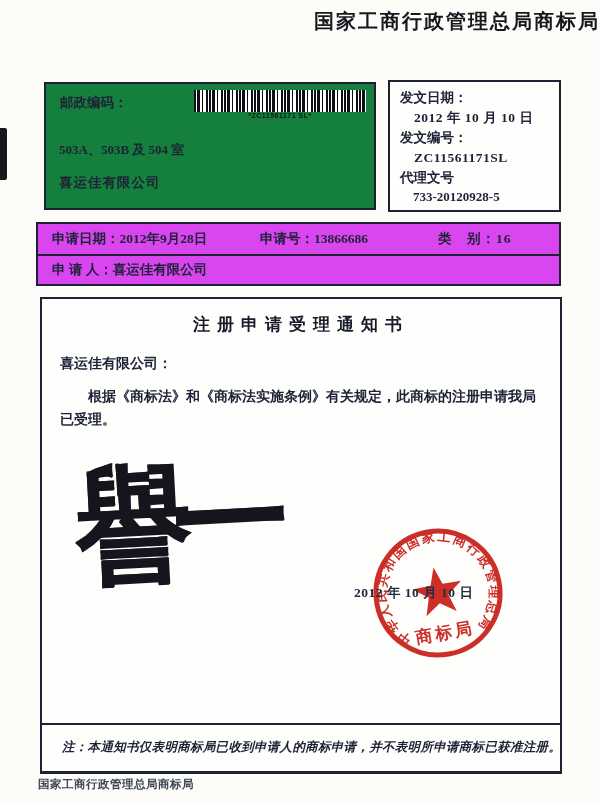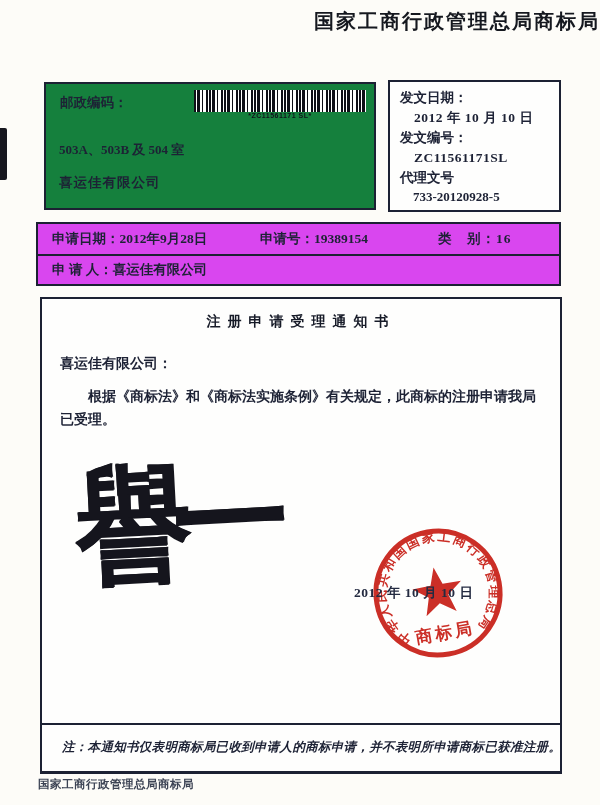--- a/index.html
+++ b/index.html
@@ -67,21 +67,21 @@
   .c-date{left:14px;} .c-number{left:222px;} .c-class{left:400px;letter-spacing:1px;}
   .c-applicant{left:14px;top:5px;}
   
   .main-box{
     position:absolute;left:40px;top:297px;width:518px;height:424px;
     border:2.5px solid #1c2133;background:#fefefd;
   }
   .notice-title{
     position:absolute;top:14px;left:0;width:100%;text-align:center;
     font-family:"Liberation Sans","DejaVu Sans",sans-serif;
-    font-size:14px;font-weight:bold;letter-spacing:7px;color:#171b28;
+    font-size:17px;font-weight:bold;letter-spacing:7px;color:#171b28;
   }
   .salutation{position:absolute;top:56px;left:18px;font-size:14px;font-weight:bold;}
   .body1{position:absolute;top:85px;left:18px;width:486px;font-size:14px;font-weight:bold;text-indent:2em;line-height:26px;}
   .body2{position:absolute;top:112px;left:18px;font-size:14px;font-weight:bold;}
   .trademark{
     position:absolute;left:30px;top:168px;
     font-size:126px;font-weight:900;line-height:1;color:#15151d;
     letter-spacing:-20px;white-space:nowrap;
     transform:rotate(-3deg) scaleX(0.92);transform-origin:left top;
     text-shadow:1px 0 0 #15151d,0 1px 0 #15151d;
@@ -140,21 +140,21 @@
     <div class="d-line d2">2012 年 10 月 10 日</div>
     <div class="d-line d3">发文编号：</div>
     <div class="d-line d4">ZC11561171SL</div>
     <div class="d-line d5">代理文号</div>
     <div class="d-line d6">733-20120928-5</div>
   </div>
 
   <div class="app-table">
     <div class="app-row1">
       <span class="cell c-date"><span>申请日期：</span><span>2012年9月28日</span></span>
-      <span class="cell c-number"><span>申请号：</span><span>19389154</span></span>
+      <span class="cell c-number"><span>申请号：</span><span>13866686</span></span>
       <span class="cell c-class"><span>类　别：</span><span>16</span></span>
     </div>
     <div class="app-row2">
       <span class="cell c-applicant"><span>申 请 人：</span><span>喜运佳有限公司</span></span>
     </div>
   </div>
 
   <div class="main-box">
     <div class="notice-title">注册申请受理通知书</div>
     <div class="salutation">喜运佳有限公司：</div>

